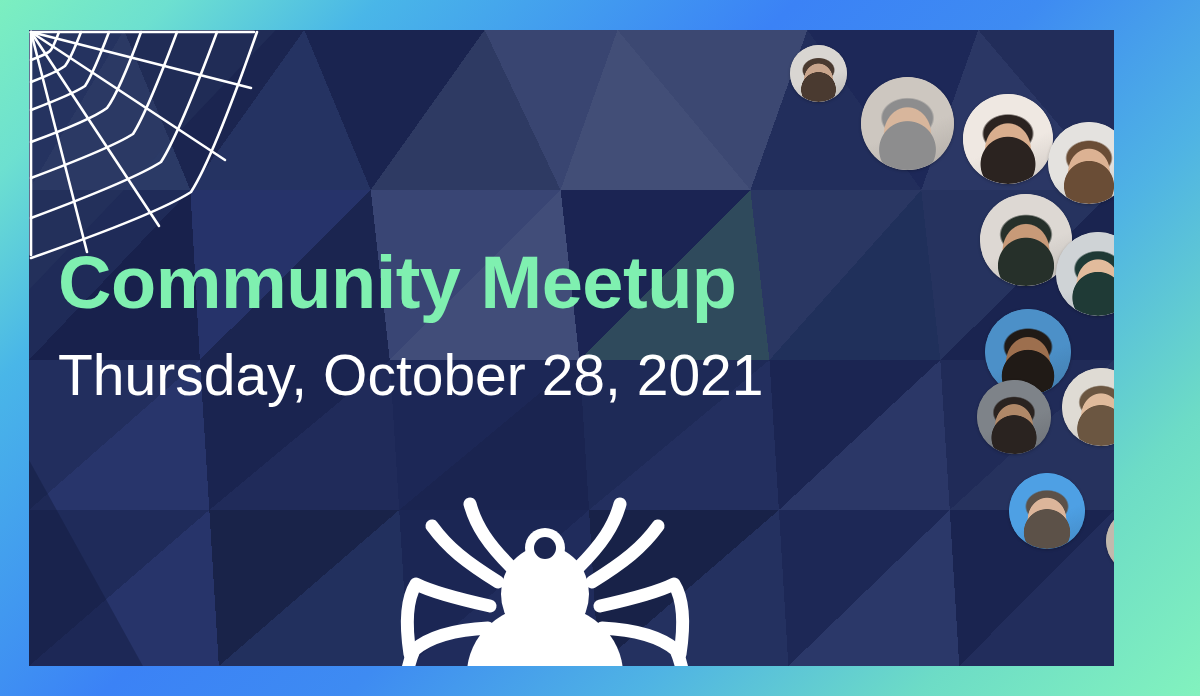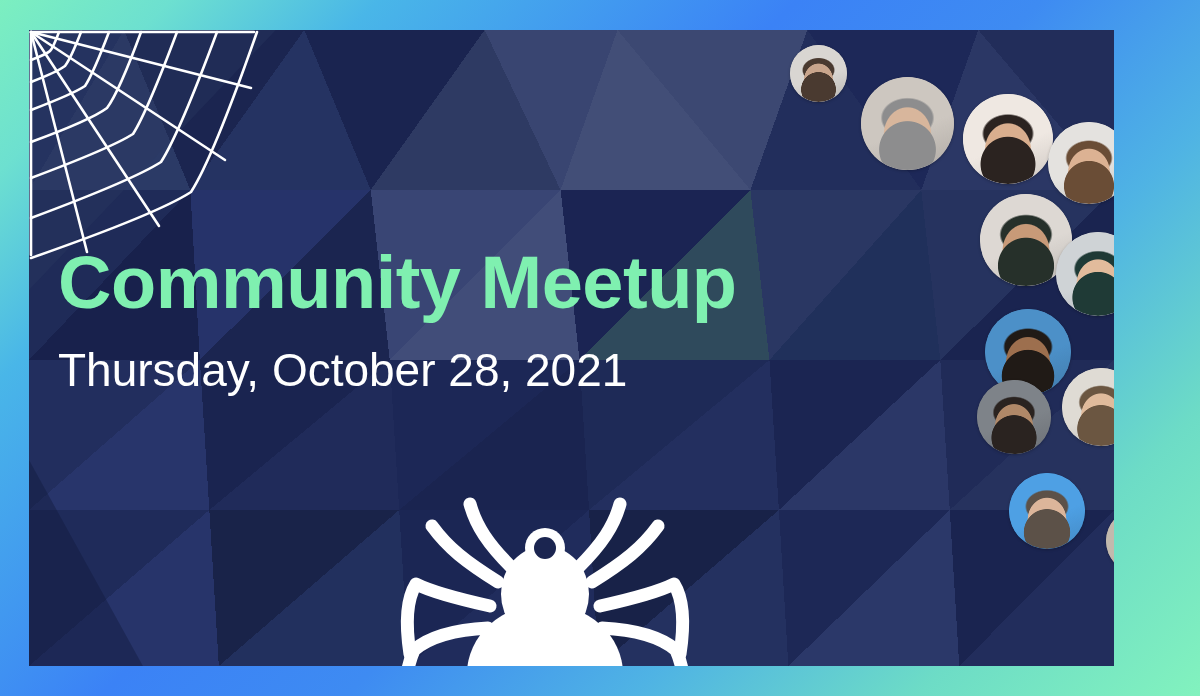--- a/index.html
+++ b/index.html
@@ -69,21 +69,21 @@
     font-size: 74px;
     line-height: 1.02;
     font-weight: bold;
     letter-spacing: -0.5px;
     font-family: "Liberation Sans", sans-serif;
     white-space: nowrap;
   }
   .subhead {
     margin: 26px 0 0 0;
     color: #FFFFFF;
-    font-size: 46px;
+    font-size: 57px;
     line-height: 1.05;
     font-weight: normal;
     letter-spacing: 0px;
     font-family: "Liberation Sans", sans-serif;
     white-space: nowrap;
   }
 
   
   .spider {
     position: absolute;

